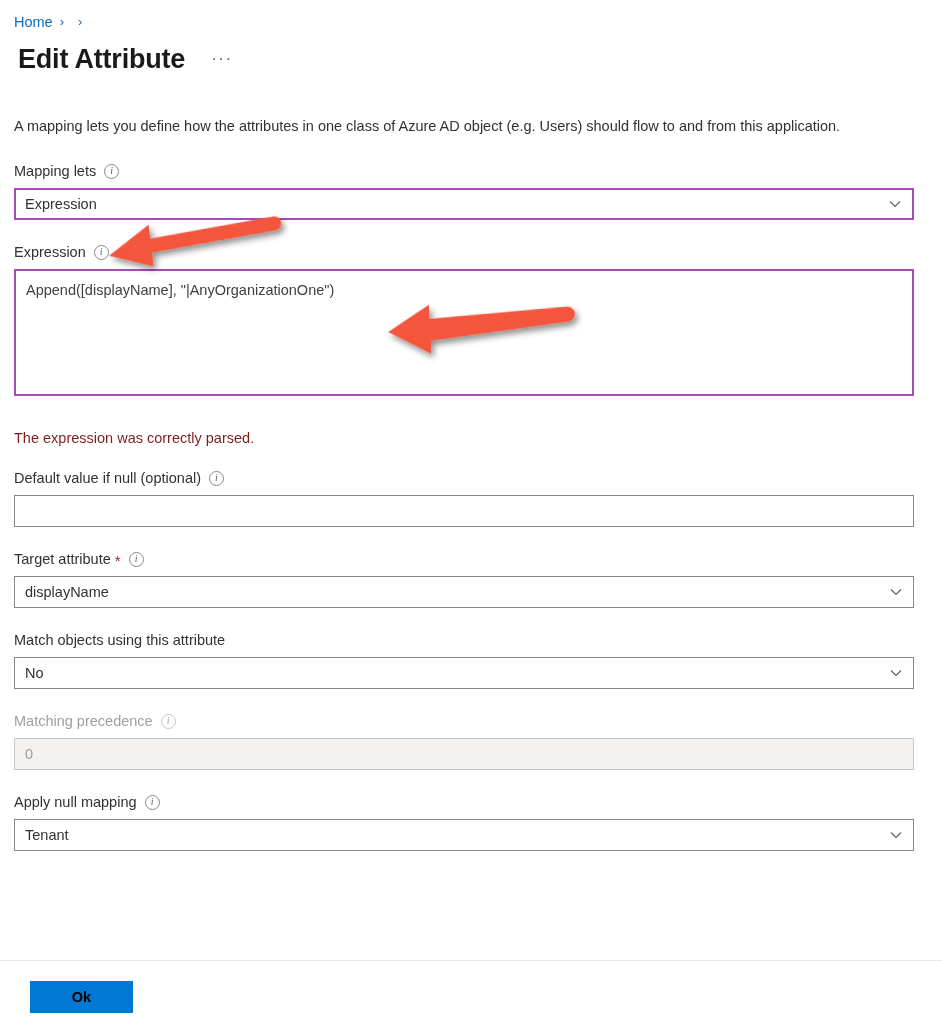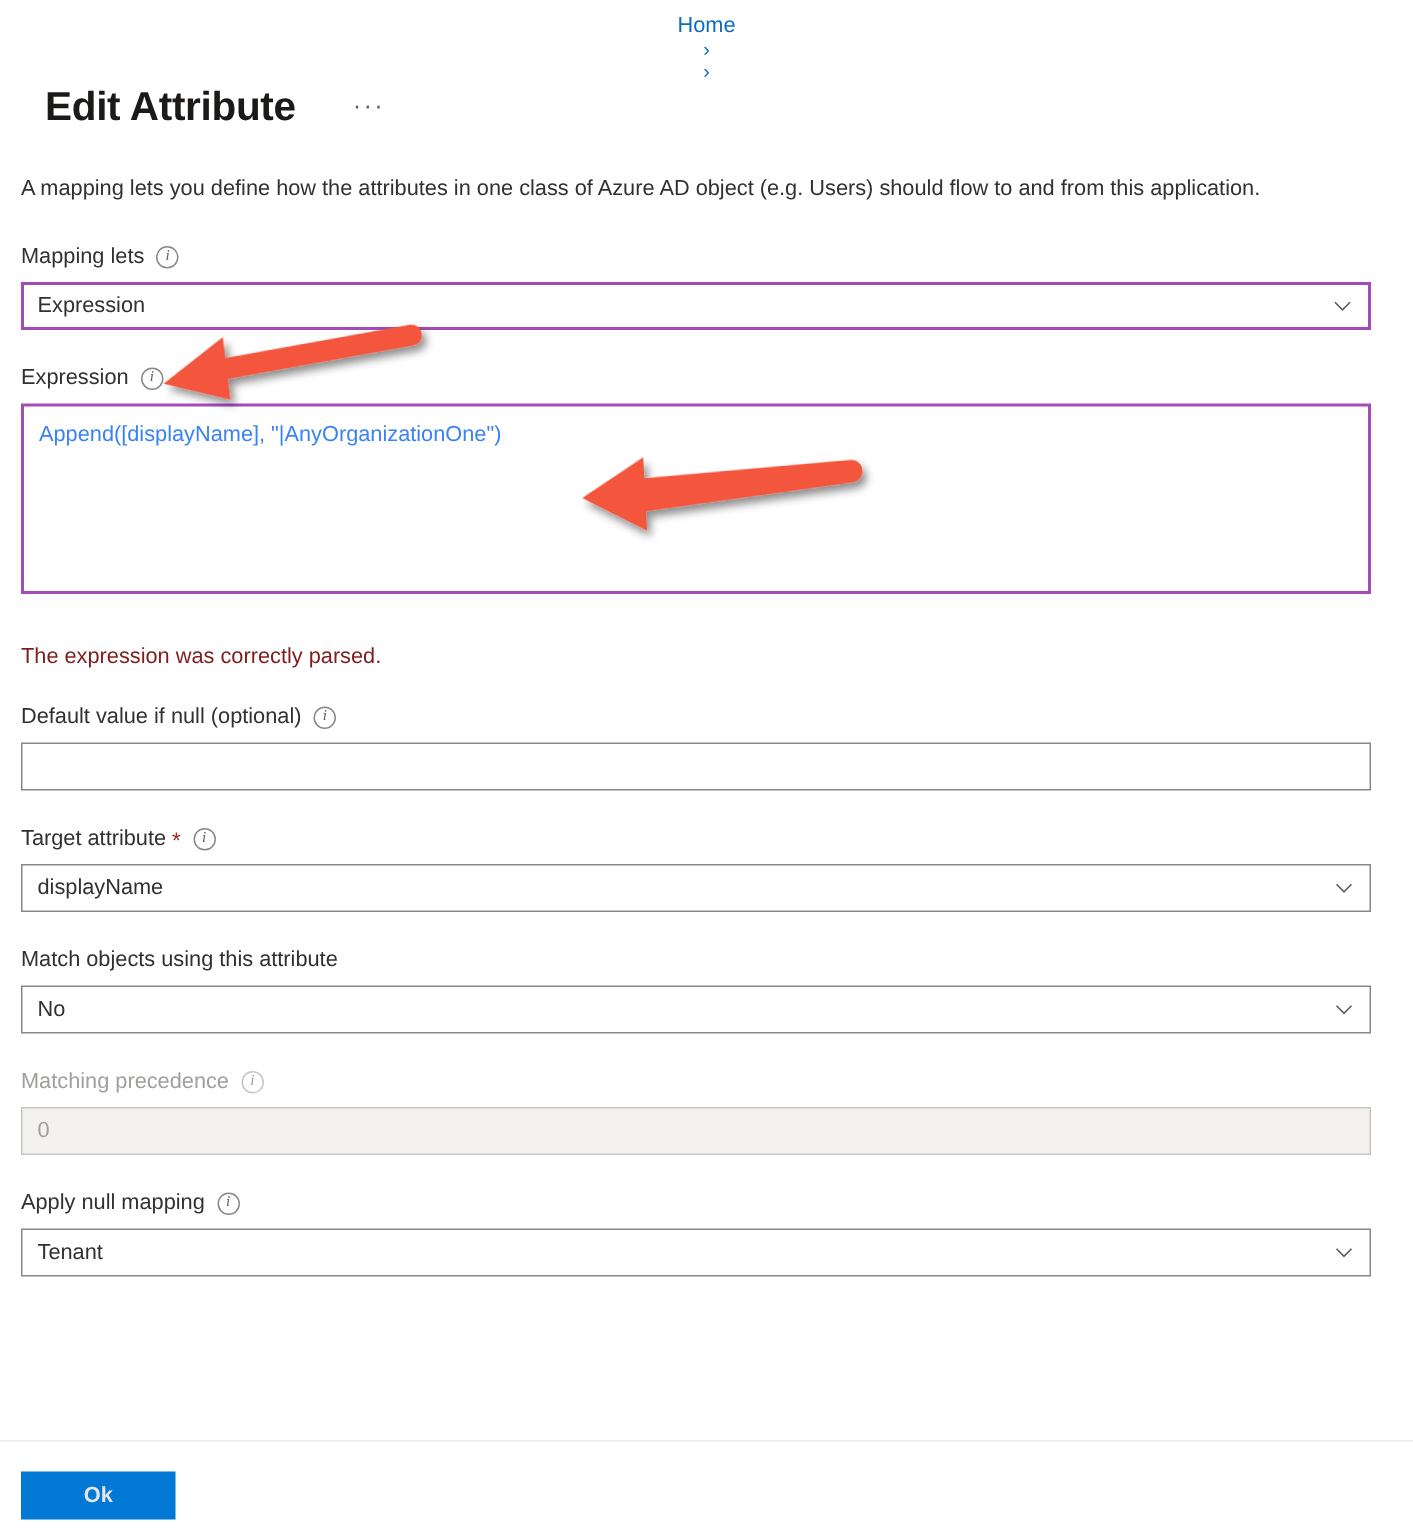--- a/index.html
+++ b/index.html
@@ -27,21 +27,20 @@
 
   
   .breadcrumb {
     display: flex;
     align-items: center;
     flex-wrap: nowrap;
     height: 34px;
     padding-top: 9px;
     font-size: 14.5px;
     white-space: nowrap;
-    flex-direction: column;
   }
   .crumb-link {
     color: #0f6cbd;
     text-decoration: none;
     cursor: pointer;
   }
   .crumb-sep {
     color: #0f6cbd;
     margin: 0 7px;
     font-size: 13px;
@@ -53,21 +52,21 @@
     display: flex;
     align-items: baseline;
     margin-top: 3px;
     height: 40px;
   }
   .page-title {
     font-size: 27px;
     font-weight: 700;
     letter-spacing: -0.2px;
     color: #1b1a19;
-    margin: 16px;
+    margin: 4px;
     line-height: 36px;
   }
   .ellipsis-btn {
     margin-left: 22px;
     color: #605e5c;
     font-size: 17px;
     line-height: 14px;
     letter-spacing: 1.5px;
     cursor: pointer;
     user-select: none;
@@ -160,21 +159,21 @@
 
   
   .expr-box {
     width: 900px;
     height: 127px;
     border: 2px solid #a64ab8;
     background: #ffffff;
     padding: 9px 10px;
     font-size: 14.5px;
     line-height: 20px;
-    color: #3b82f6;
+    color: #404040;
     white-space: pre-wrap;
     overflow: hidden;
     cursor: text;
   }
 
   .status-text {
     margin-top: 34px;
     font-size: 14.5px;
     color: #7f1d1d;
   }
@@ -191,26 +190,26 @@
   .footer-divider {
     position: absolute;
     left: 0;
     right: 0;
     top: 960px;
     height: 1px;
     background: #edebe9;
   }
   .ok-button {
     position: absolute;
-    left: 14px;
+    left: 30px;
     top: 981px;
     width: 103px;
     height: 32px;
     background: #0078d4;
-    color: #e5e5e5;
+    color: #000000;
     border: none;
     font-family: "Liberation Sans", sans-serif;
     font-size: 14.5px;
     font-weight: 600;
     cursor: pointer;
   }
 
   
   .arrow {
     position: absolute;

